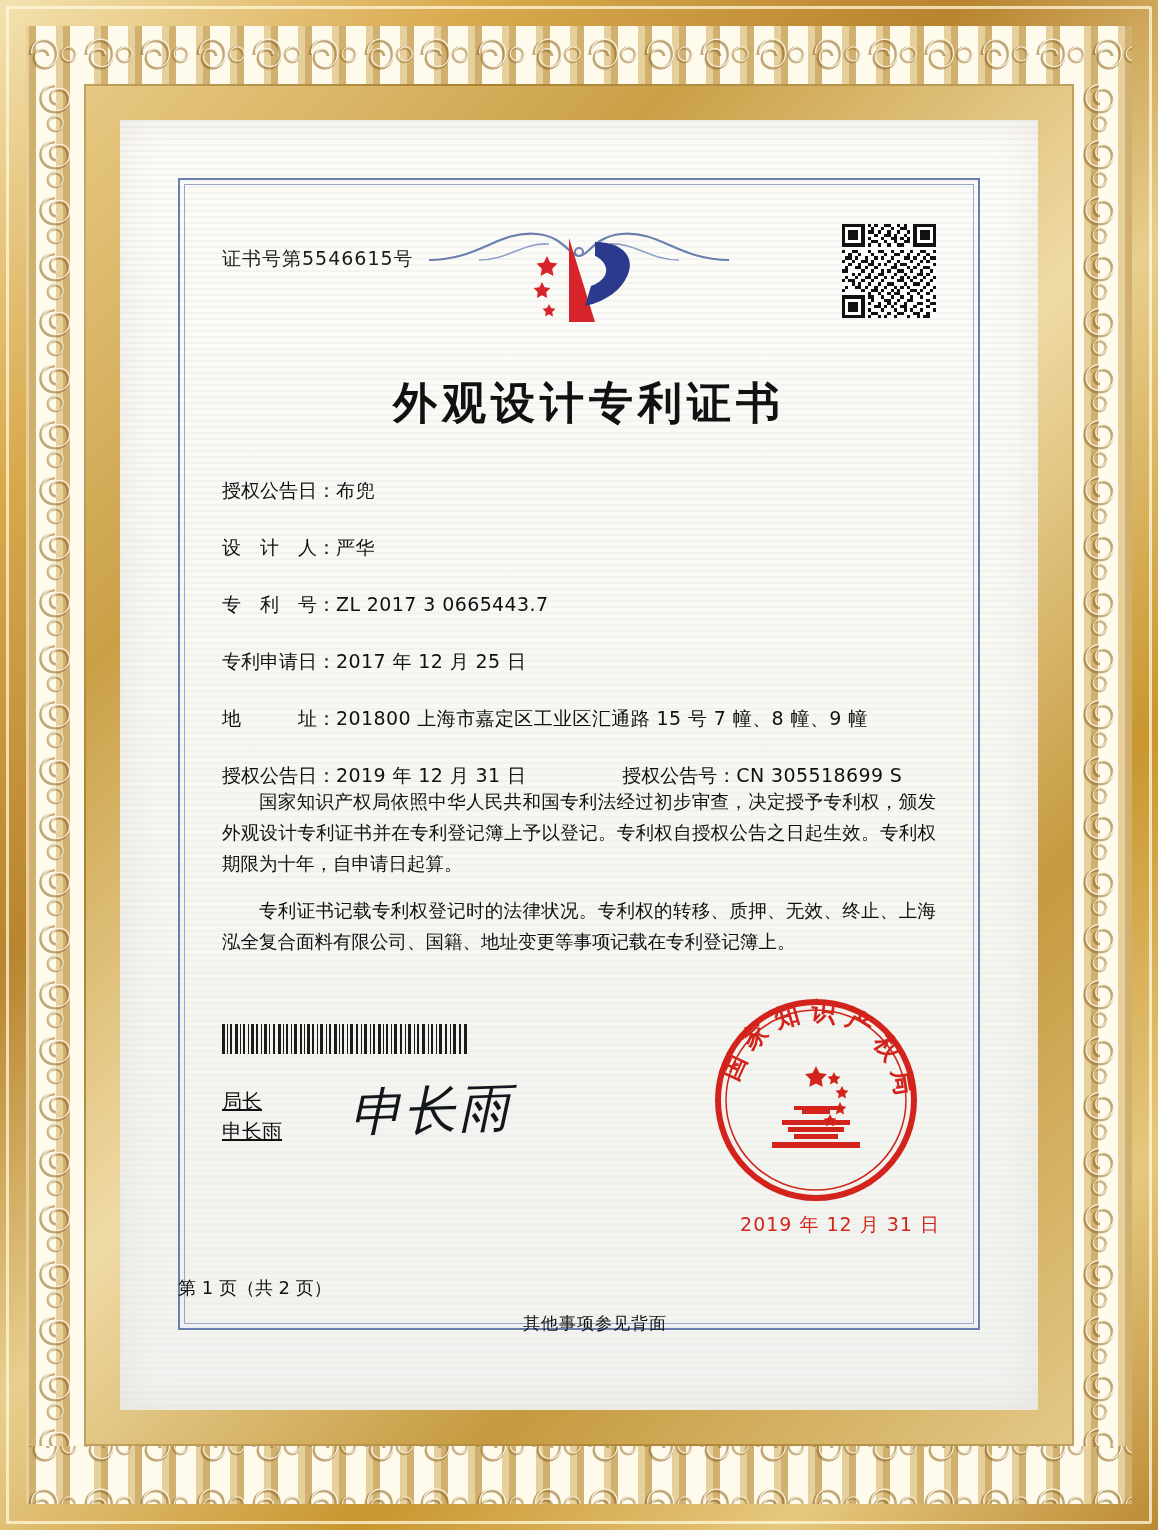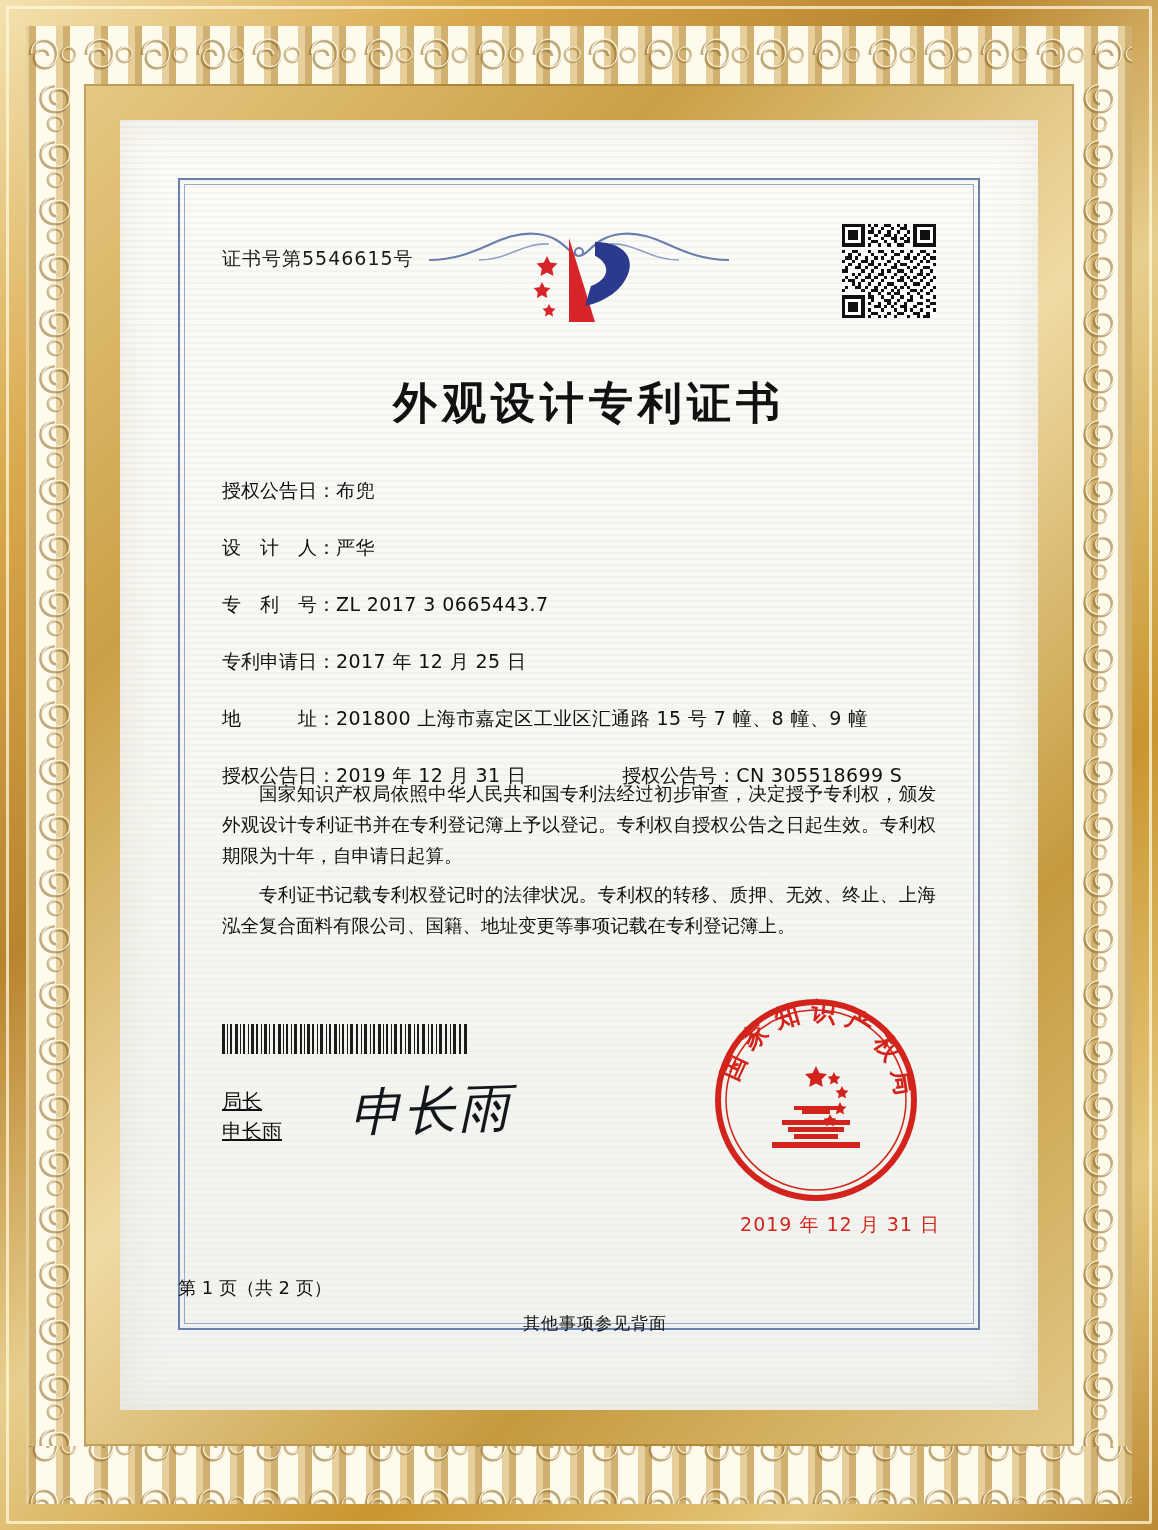--- a/index.html
+++ b/index.html
@@ -190,21 +190,21 @@
     left: 44px;
     right: 44px;
     top: 592px;
     font-size: 18.5px;
     line-height: 31px;
     color: #101010;
     text-align: justify;
     font-family: "DejaVu Sans", "Liberation Sans", sans-serif;
   }
   .paragraphs p {
-    margin: 8px 0 6px 0;
+    margin: 16px 0 6px 0;
     text-indent: 2em;
   }
 
   .barcode {
     position: absolute;
     left: 44px;
     top: 846px;
     width: 248px;
     height: 30px;
   }

